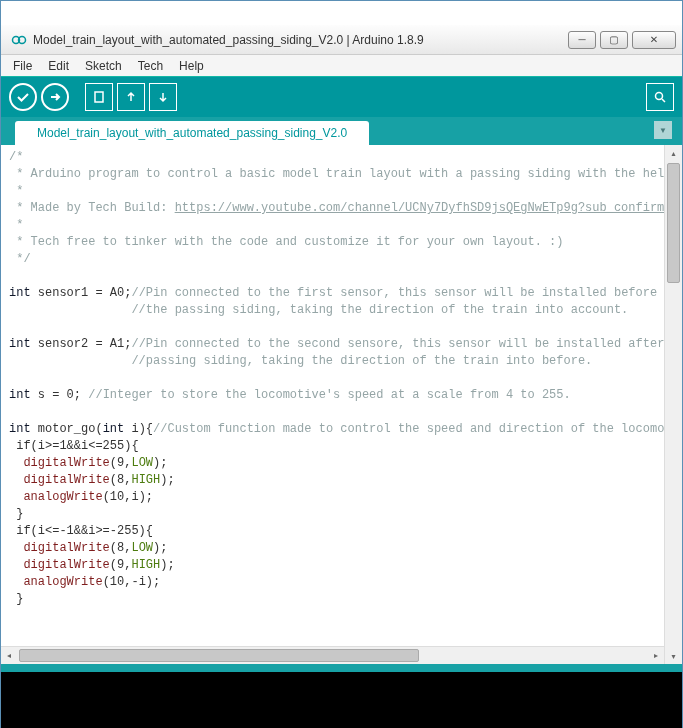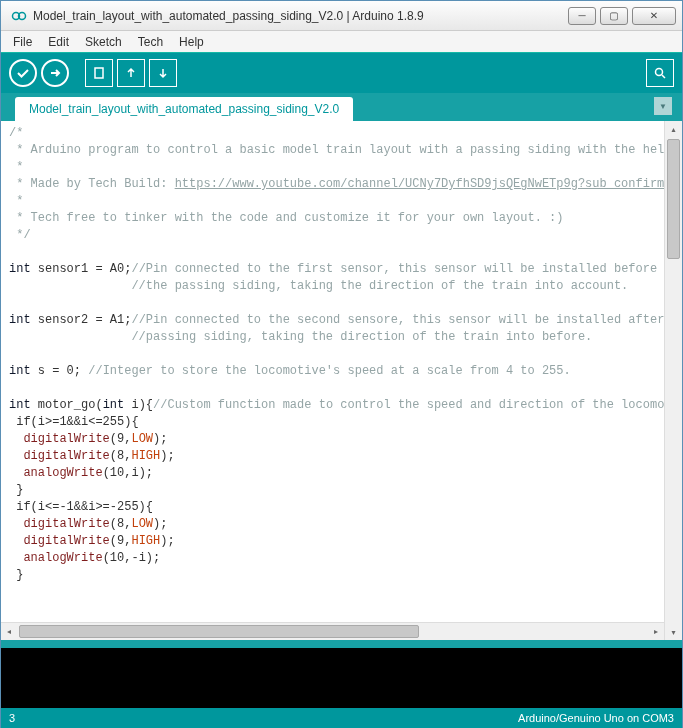--- a/index.html
+++ b/index.html
@@ -1,47 +1,47 @@
 <!DOCTYPE html>
 <html><head>
 <meta charset="utf-8">
 <style>
 * { margin: 0; padding: 0; box-sizing: border-box; }
 body { font-family: "Segoe UI", Tahoma, sans-serif; font-size: 12px; background: #e8e8e8; width: 683px; height: 728px; overflow: hidden; }
 .window { width: 683px; height: 728px; background: #fff; border: 1px solid #5a8fb5; position: relative; }
-.titlebar { height: 30px; background: linear-gradient(#fdfdfd, #e8e8e8); border-bottom: 1px solid #ccc; display: flex; align-items: center; padding: 0 4px; }
+.titlebar { height: 30px; background: linear-gradient(#fdfdfd, #e8e8e8); border-bottom: 1px solid #ccc; display: flex; align-items: center; padding: 0 4px; margin-top: 24px; }
 .app-icon { width: 16px; height: 16px; margin: 0 6px; }
 .title-text { flex: 1; font-size: 12px; color: #333; white-space: nowrap; overflow: hidden; }
 .win-controls { display: flex; gap: 4px; margin-right: 2px; }
 .win-btn { width: 28px; height: 18px; border: 1px solid #888; border-radius: 3px; background: linear-gradient(#fdfdfd,#dcdcdc); display: flex; align-items: center; justify-content: center; font-size: 10px; color: #444; }
 .win-btn.close { width: 44px; }
 .menubar { height: 22px; background: #f5f5f5; display: flex; align-items: center; padding: 0 4px; border-bottom: 1px solid #14b8a6; }
 .menu-item { padding: 2px 8px; color: #333; font-size: 12px; }
 .toolbar { height: 40px; background: #00979d; display: flex; align-items: center; padding: 0 8px; gap: 4px; }
 .tool-btn { width: 28px; height: 28px; border-radius: 14px; border: 2px solid #fff; display: flex; align-items: center; justify-content: center; color: #fff; background: transparent; }
 .tool-btn-sq { width: 28px; height: 28px; border: 1px solid #fff; display: flex; align-items: center; justify-content: center; color: #fff; background: transparent; }
 .tool-spacer { flex: 1; }
 .tabbar { height: 28px; background: #17a1a5; display: flex; align-items: flex-end; padding-left: 14px; position: relative; }
-.tab { background: #fff; color: #00979d; padding: 5px 14px; font-size: 12px; border-radius: 3px 3px 0 0; }
+.tab { background: #fff; color: #00979d; padding: 5px 22px; font-size: 12px; border-radius: 3px 3px 0 0; }
 .tab-drop { position: absolute; right: 10px; top: 4px; width: 18px; height: 18px; background: #b0d5d6; display: flex; align-items: center; justify-content: center; color: #4a7a7c; font-size: 8px; }
 .editor-wrap { position: relative; height: 519px; background: #fff; }
 .editor { position: absolute; inset: 0 18px 18px 0; padding: 4px 8px; font-family: Consolas, "Courier New", monospace; font-size: 12px; line-height: 17px; color: #333; white-space: pre; overflow: hidden; }
 .vscroll { position: absolute; right: 0; top: 0; width: 18px; bottom: 0; background: #f0f0f0; border-left: 1px solid #ddd; }
 .vscroll .thumb { position: absolute; left: 2px; right: 2px; top: 18px; height: 120px; background: #c8c8c8; border: 1px solid #aaa; border-radius: 2px; }
 .vscroll .arrow { position: absolute; left: 0; right: 0; height: 16px; display: flex; align-items: center; justify-content: center; font-size: 8px; color: #666; }
 .hscroll { position: absolute; left: 0; right: 18px; bottom: 0; height: 18px; background: #f0f0f0; border-top: 1px solid #ddd; }
 .hscroll .thumb { position: absolute; top: 2px; bottom: 2px; left: 18px; width: 400px; background: #c8c8c8; border: 1px solid #aaa; border-radius: 2px; }
 .hscroll .arrow { position: absolute; top: 0; bottom: 0; width: 16px; display: flex; align-items: center; justify-content: center; font-size: 8px; color: #666; }
 .divider-bar { height: 8px; background: #17a1a5; }
 .console { height: 60px; background: #000; }
 .statusbar { height: 20px; background: #00979d; color: #fff; display: flex; align-items: center; padding: 0 8px; font-size: 11px; }
 .status-left { flex: 1; }
 .type { color: #0f172a; }
 .fn { color: #7f1d1d; }
-.const { color: #c2410c; }
+.const { color: #4d7c0f; }
 .comment { color: #95a5a6; }
 .link { color: #95a5a6; text-decoration: underline; }
 .bold { font-weight: normal; color: #333; }
 </style>
 </head>
 <body>
 
 <div class="window">
 
   <div class="titlebar">

